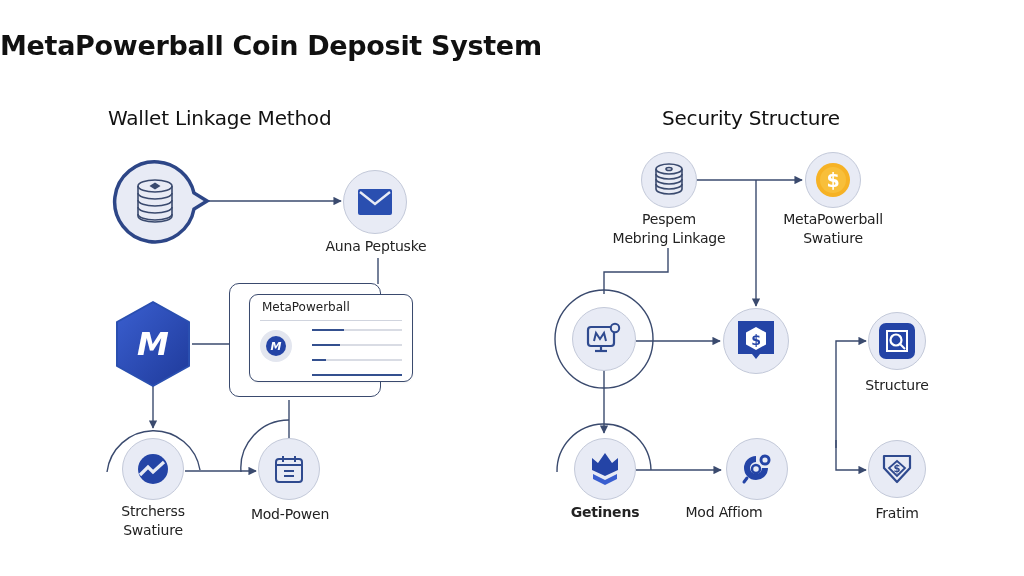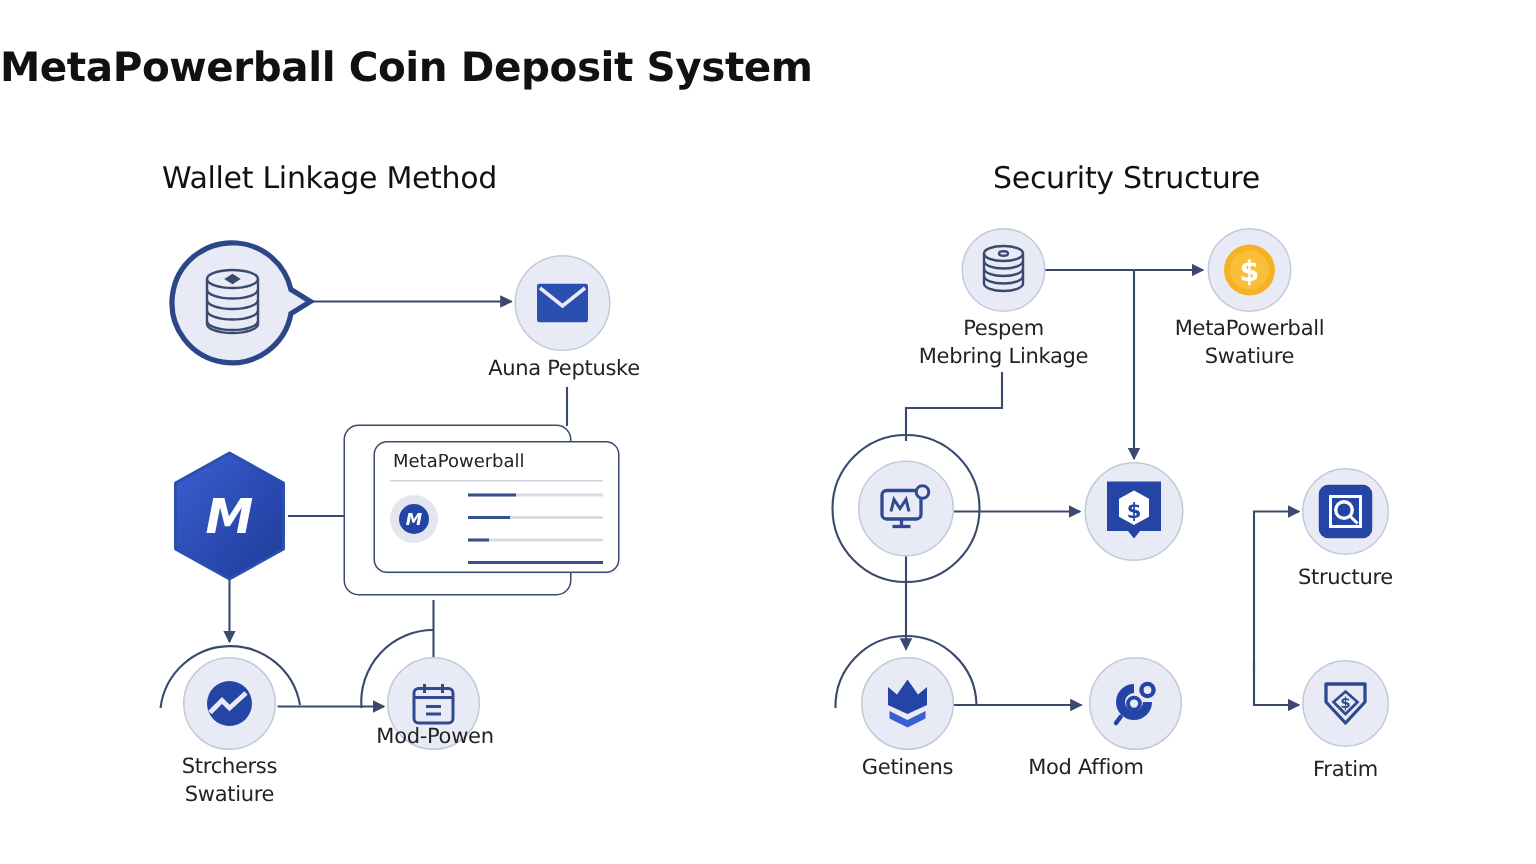--- a/index.html
+++ b/index.html
@@ -156,21 +156,21 @@
 <div class="abs node" style="left:258px; top:438px; width:62px; height:62px;">
   <svg width="30" height="30" viewBox="0 0 30 30">
     <rect x="2" y="5" width="26" height="23" rx="3" fill="none" stroke="#2f4a8f" stroke-width="2"></rect>
     <line x1="2" y1="11" x2="28" y2="11" stroke="#2f4a8f" stroke-width="2"></line>
     <line x1="9" y1="2" x2="9" y2="8" stroke="#2f4a8f" stroke-width="2"></line>
     <line x1="21" y1="2" x2="21" y2="8" stroke="#2f4a8f" stroke-width="2"></line>
     <line x1="10" y1="17" x2="20" y2="17" stroke="#2f4a8f" stroke-width="2"></line>
     <line x1="10" y1="22" x2="20" y2="22" stroke="#2f4a8f" stroke-width="2"></line>
   </svg>
 </div>
-<div class="abs label" style="left:236px; top:482px; width:108px;">Mod-Powen</div>
+<div class="abs label" style="left:236px; top:505px; width:108px;">Mod-Powen</div>
 
 <div class="abs section-title" style="left:662px; top:106px;">Security Structure</div>
 
 <div class="abs node" style="left:641px; top:152px; width:56px; height:56px;">
   <svg width="32" height="36" viewBox="0 0 32 36">
     <g fill="none" stroke="#3a4a6e" stroke-width="1.6">
       <ellipse cx="16" cy="7" rx="13" ry="5" fill="#e8ebf5"></ellipse>
       <path d="M3,7 v20 a13,5 0 0 0 26,0 v-20"></path>
       <path d="M3,12 a13,5 0 0 0 26,0"></path>
       <path d="M3,17 a13,5 0 0 0 26,0"></path>
@@ -223,21 +223,21 @@
   </svg>
 </div>
 <div class="abs label" style="left:850px; top:376px; width:94px;">Structure</div>
 
 <div class="abs node" style="left:574px; top:438px; width:62px; height:62px;">
   <svg width="30" height="34" viewBox="0 0 30 34">
     <path d="M2,6 L8,11 L15,1 L22,11 L28,6 L28,18 L15,24 L2,18 z" fill="#2444a6"></path>
     <path d="M3,22 L15,28 L27,22 L27,27 L15,33 L3,27 z" fill="#3a5fd0"></path>
   </svg>
 </div>
-<div class="abs label" style="left:555px; top:503px; width:100px;">Getinens</div>
+<div class="abs label" style="left:555px; top:503px; width:100px;font-weight:bold;">Getinens</div>
 
 <div class="abs node" style="left:726px; top:438px; width:62px; height:62px;">
   <svg width="34" height="34" viewBox="0 0 34 34">
     <path d="M16,4 A12,12 0 1 0 28,16 L22,16 A6,6 0 1 1 16,10 z" fill="#2444a6"></path>
     <circle cx="16" cy="17" r="4" fill="none" stroke="#2444a6" stroke-width="2.5"></circle>
     <circle cx="25" cy="8" r="5.5" fill="#2444a6"></circle>
     <circle cx="25" cy="8" r="2.6" fill="#e8ebf5"></circle>
     <line x1="7" y1="26" x2="4" y2="30" stroke="#2444a6" stroke-width="3" stroke-linecap="round"></line>
   </svg>
 </div>

